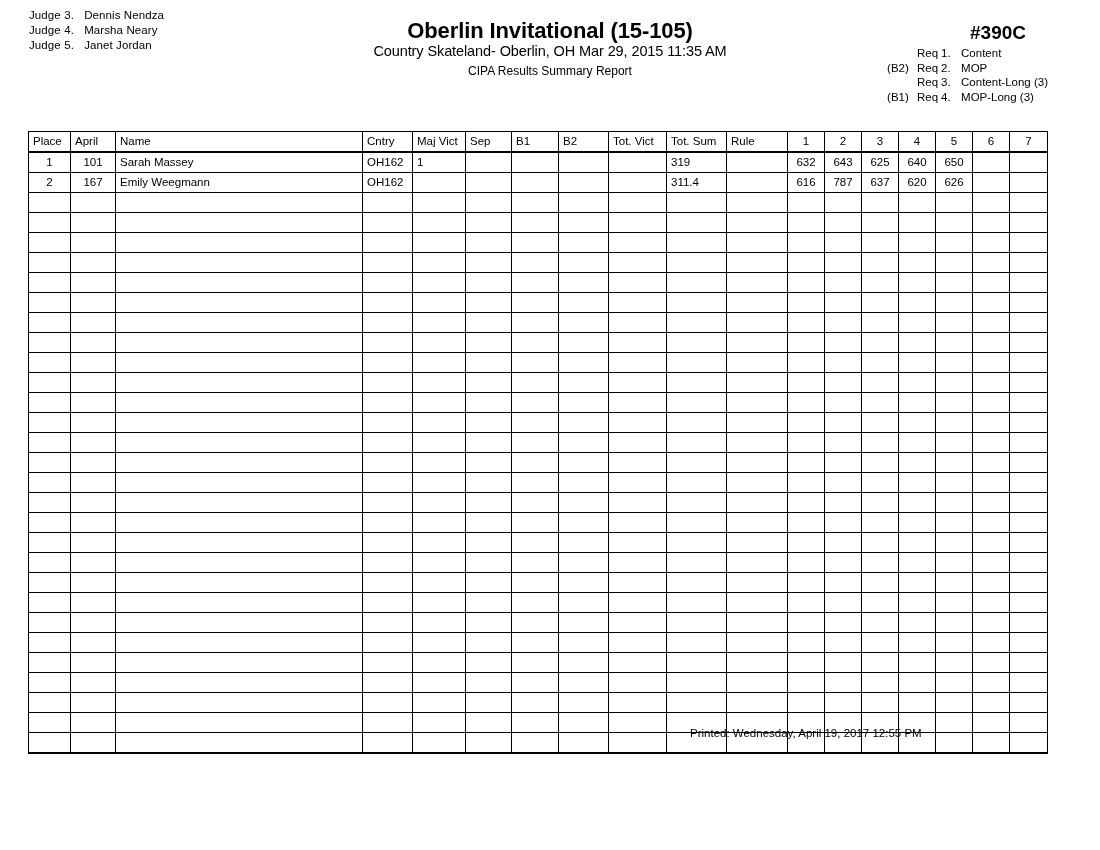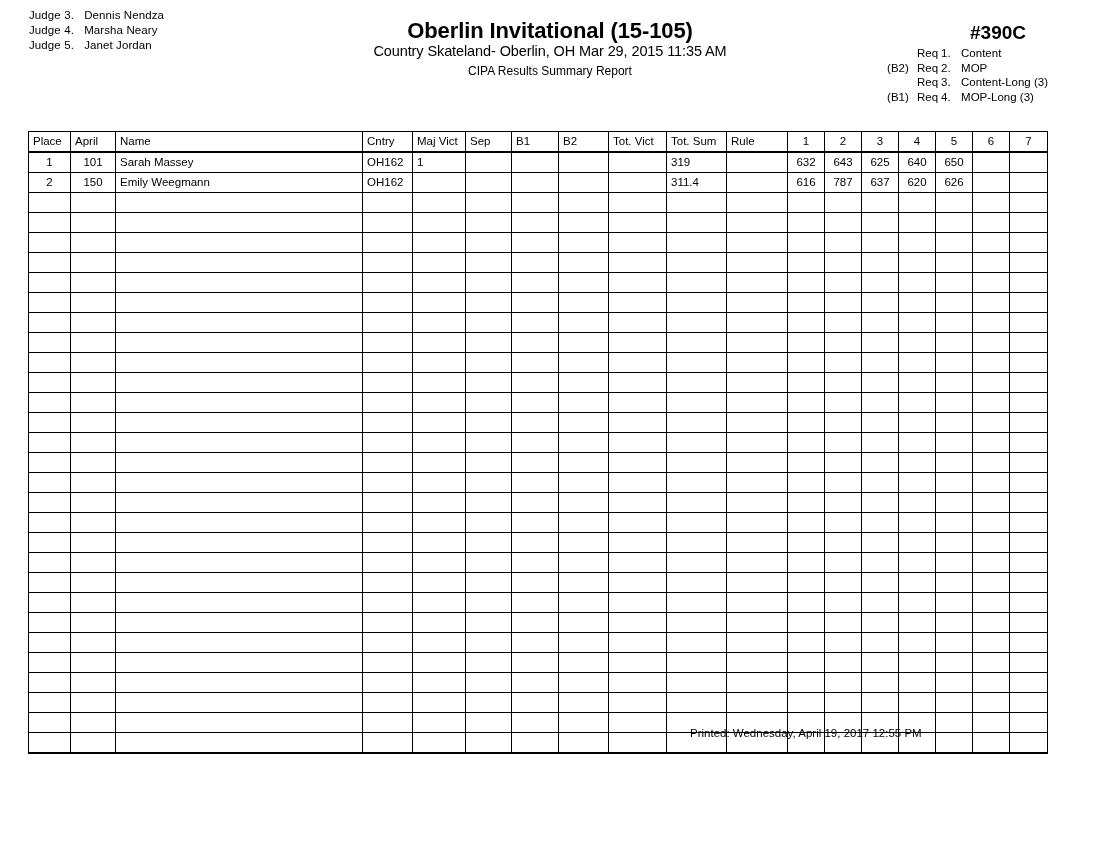--- a/index.html
+++ b/index.html
@@ -225,21 +225,21 @@
         <td class="jcell" style="width: 37px;">632</td>
         <td class="jcell" style="width: 37px;">643</td>
         <td class="jcell" style="width: 37px;">625</td>
         <td class="jcell" style="width: 37px;">640</td>
         <td class="jcell" style="width: 37px;">650</td>
         <td class="jcell" style="width: 37px;"></td>
         <td class="jcell" style="width: 38px;"></td>
       </tr>
       <tr>
         <td class="c" style="width: 42px;">2</td>
-        <td class="c" style="width: 45px;">150</td>
+        <td class="c" style="width: 45px;">167</td>
         <td style="width: 247px;">Emily Weegmann</td>
         <td style="width: 50px;">OH162</td>
         <td style="width: 53px;"></td>
         <td style="width: 46px;"></td>
         <td style="width: 47px;"></td>
         <td style="width: 50px;"></td>
         <td style="width: 58px;"></td>
         <td style="width: 60px;">311.4</td>
         <td style="width: 61px;"></td>
         <td class="jcell" style="width: 37px;">616</td>

